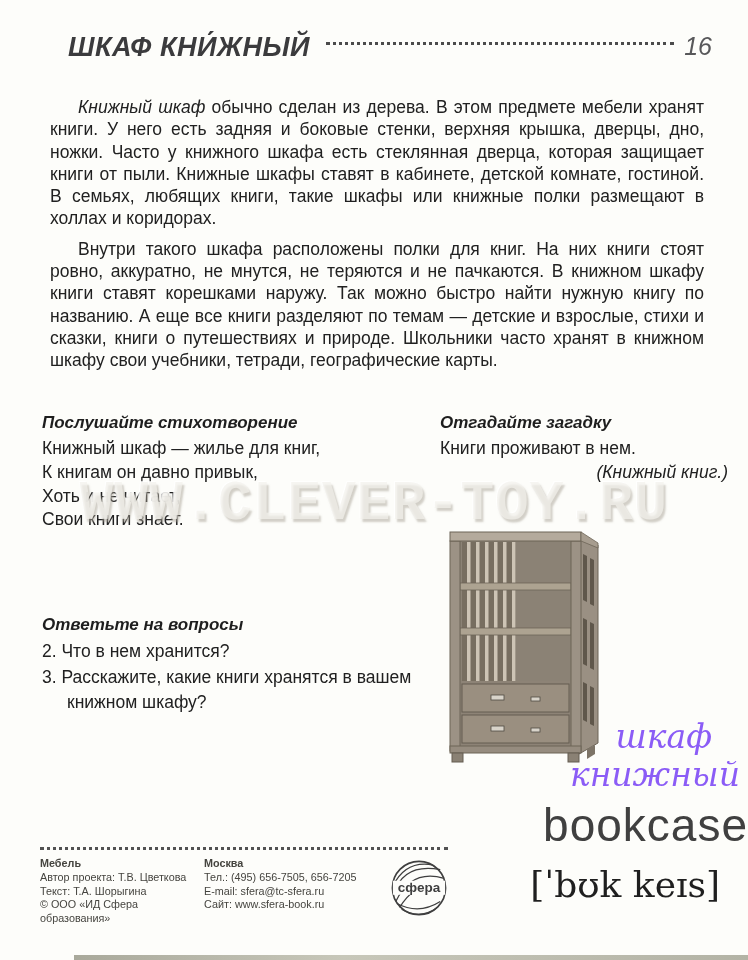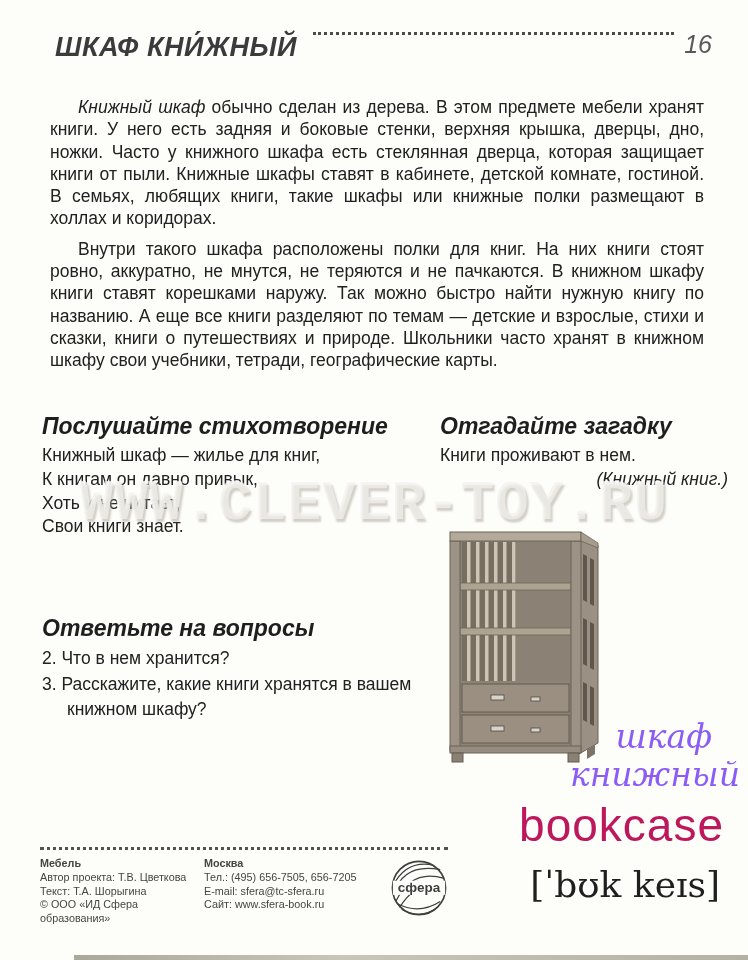--- a/index.html
+++ b/index.html
@@ -3,56 +3,56 @@
 <meta charset="utf-8">
 <style>
   html,body { margin:0; padding:0; background:#d9d9d9; }
   .page {
     position:relative; width:748px; height:960px; margin:0 auto;
     background:#fdfdfa; overflow:hidden;
     font-family:"Liberation Sans", sans-serif; color:#212121;
   }
 
   
-  .title-row { position:absolute; left:55px; top:32px; right:36px; display:flex; align-items:flex-start; }
+  .title-row { position:absolute; left:68px; top:32px; right:36px; display:flex; align-items:center; }
   .title-row h1 {
     margin:0; font-size:27px; font-style:italic; font-weight:bold;
     letter-spacing:.5px; color:#3b3b3d; white-space:nowrap;
   }
   .leader { flex:1; border-bottom:3px dotted #4b4b4b; margin:0 10px 8px 16px; }
   .page-num { font-size:25px; font-style:italic; color:#58585a; line-height:1; margin-bottom:2px; }
 
   
   .body-text { position:absolute; left:42px; top:88px; width:670px; font-size:17.5px; line-height:22.3px; text-align:justify; }
   .body-text p { margin:8px; text-indent:28px; }
   .body-text .lead { font-style:italic; }
 
   
   .two-col { position:absolute; left:42px; top:413px; width:690px; display:flex; }
   .col-poem { flex:0 0 398px; }
   .col-riddle { flex:1; }
-  .sec-head { margin:0 0 4px 0; font-size:23px; font-style:italic; font-weight:bold; color:#1e1e1e; }
+  .sec-head { margin:0 0 4px 0; font-size:17px; font-style:italic; font-weight:bold; color:#1e1e1e; }
   .vline { font-size:17.5px; line-height:23.8px; }
   .answer { font-size:17.5px; line-height:23.8px; font-style:italic; text-align:right; padding-right:4px; }
 
   
   .questions { position:absolute; left:42px; top:615px; width:410px; }
   .q { font-size:17.5px; line-height:25.5px; padding-left:25px; text-indent:-25px; }
 
   
   .bookcase-photo { position:absolute; left:449px; top:522px; width:150px; height:242px; }
 
   
   .hand {
     position:absolute; top:718px; right:8px; text-align:right;
     font-family:"DejaVu Serif", serif; font-style:italic;
     font-size:33px; line-height:38px; color:#8b5cf6;
   }
   .hand .l1 { margin-right:28px; }
-  .english { position:absolute; top:798px; right:24px; font-size:46px; color:#be185d; letter-spacing:1px; }
+  .english { position:absolute; top:798px; right:0; font-size:46px; color:#404040; letter-spacing:1px; }
   .transcription { position:absolute; top:864px; right:28px; font-family:"DejaVu Serif", serif; font-size:36px; color:#1f1f1f; }
 
   
   footer { position:absolute; left:40px; top:847px; width:408px; color:#45443f; }
   .fdots { border-top:3px dotted #525252; margin-bottom:7px; }
   .fcols { display:flex; }
   .fcol { font-size:10.8px; line-height:13.8px; }
   .fcol-1 { width:164px; }
   .fcol-2 { flex:1; }
   .fbold { font-weight:bold; }

